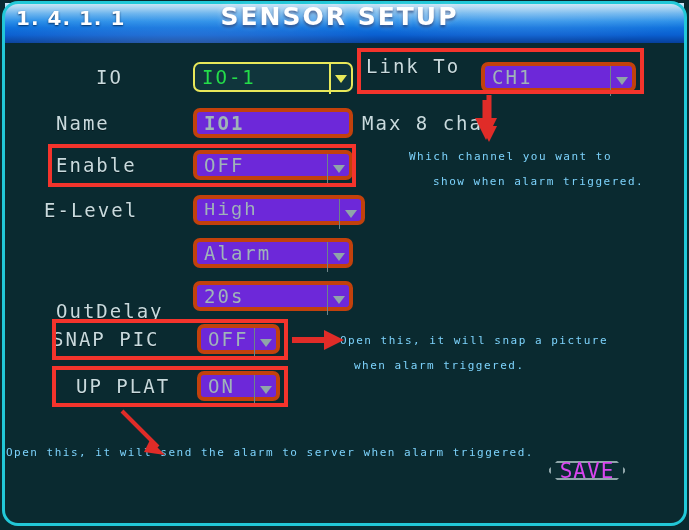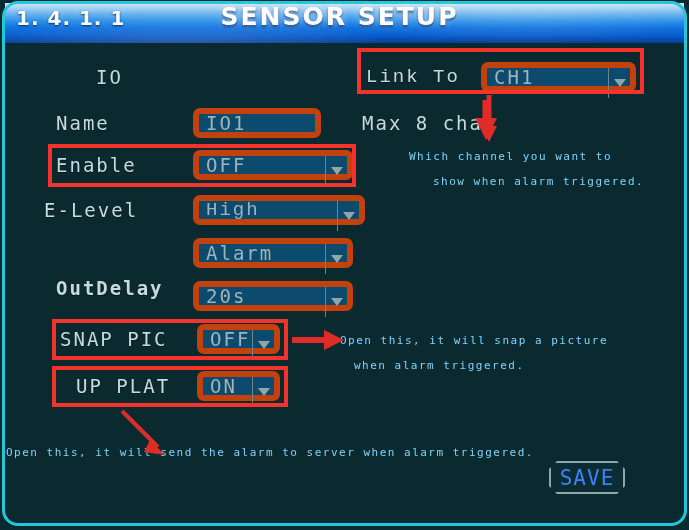--- a/index.html
+++ b/index.html
@@ -53,22 +53,22 @@
     z-index:3;
   }
   .lbl{
     position:absolute;
     font-size:19px;color:#c9dadd;letter-spacing:2px;
     white-space:nowrap;line-height:30px;
     text-shadow:0 1px 0 #051a1f;
   }
   .field{
     position:absolute;height:30px;box-sizing:border-box;
-    border:6px solid #c2410c;border-radius:7px;
-    background:#0c4a6e;
+    border:4px solid #c2410c;border-radius:7px;
+    background:#6d28d9;
     display:flex;align-items:center;
   }
   .fval{
     padding-left:7px;font-size:19px;color:#9fb4b8;letter-spacing:2px;
     white-space:nowrap;line-height:28px;
   }
   .arrowbox{
     position:absolute;right:0;top:0;height:30px;width:22px;
     box-sizing:border-box;border-left:1px solid #6d8488;
     display:flex;align-items:center;justify-content:center;
@@ -88,53 +88,59 @@
     white-space:nowrap;line-height:22px;
   }
   .hbox{
     position:absolute;border:4px solid #f4342c;box-sizing:border-box;
   }
   .statictxt{
     position:absolute;font-size:19px;color:#c9dadd;letter-spacing:2px;
     white-space:nowrap;line-height:30px;
   }
   #save-button{
-    position:absolute;left:549px;top:461px;width:76px;height:33px;
+    position:absolute;left:549px;top:461px;width:76px;height:19px;
     box-sizing:border-box;
     border:2px solid #8fa5a9;
     background:#0b2c32;
-    color:#3b82f6;font-size:21px;letter-spacing:1px;
+    color:#d946ef;font-size:21px;letter-spacing:1px;
     display:flex;align-items:center;justify-content:center;
     clip-path:polygon(8px 0,calc(100% - 8px) 0,100% 8px,100% calc(100% - 8px),calc(100% - 8px) 100%,8px 100%,0 calc(100% - 8px),0 8px);
     border-radius:3px;
   }
   svg.ann{position:absolute;left:0;top:0;width:689px;height:530px;pointer-events:none;overflow:visible;}
 </style>
 </head>
 <body>
 
 <div id="screen">
 
   <div id="titlebar"></div>
   <div id="menu-code">1. 4. 1. 1</div>
   <div id="page-title">SENSOR  SETUP</div>
 
   <div class="lbl" style="left:56px;top:62px;margin-left:40px;">IO</div>
-
-  <div class="lbl" style="left:366px;top:62px;font-family:Liberation Mono, monospace;">Link To</div>
+  <div class="field sel" style="left:193px;top:62px;width:160px;">
+    <span class="fval">IO-1</span>
+    <span class="arrowbox">
+        <i class="tri"></i>
+      </span>
+  </div>
+
+  <div class="lbl" style="left:366px;top:51px;">Link To</div>
   <div class="field" style="left:481px;top:62px;width:155px;">
     <span class="fval">CH1</span>
     <span class="arrowbox">
         <i class="tri"></i>
       </span>
   </div>
   <div class="hbox" style="left:357px;top:48px;width:287px;height:46px;"></div>
 
   <div class="lbl" style="left:56px;top:108px;">Name</div>
-  <div class="field" style="left:193px;top:108px;width:128px;">
+  <div class="field" style="left:193px;top:108px;width:160px;font-weight:bold;">
     <span class="fval">IO1</span>
   </div>
   <div class="statictxt" style="left:362px;top:108px;">Max 8 char</div>
 
   <div class="lbl" style="left:56px;top:150px;">Enable</div>
   <div class="field" style="left:193px;top:150px;width:160px;">
     <span class="fval">OFF</span>
     <span class="arrowbox">
         <i class="tri"></i>
       </span>
@@ -149,29 +155,29 @@
       </span>
   </div>
 
   <div class="field" style="left:193px;top:238px;width:160px;">
     <span class="fval">Alarm</span>
     <span class="arrowbox">
         <i class="tri"></i>
       </span>
   </div>
 
-  <div class="lbl" style="left:56px;top:273px;font-weight:bold;">OutDelay</div>
+  <div class="lbl" style="left:56px;top:296px;">OutDelay</div>
   <div class="field" style="left:193px;top:281px;width:160px;">
     <span class="fval">20s</span>
     <span class="arrowbox">
         <i class="tri"></i>
       </span>
   </div>
 
-  <div class="lbl" style="left:60px;top:324px;">SNAP PIC</div>
+  <div class="lbl" style="left:52px;top:324px;">SNAP PIC</div>
   <div class="field" style="left:197px;top:324px;width:83px;">
     <span class="fval">OFF</span>
     <span class="arrowbox">
         <i class="tri"></i>
       </span>
   </div>
   <div class="hbox" style="left:52px;top:319px;width:236px;height:41px;"></div>
 
   <div class="lbl" style="left:60px;top:371px;margin-left:16px;">UP PLAT</div>
   <div class="field" style="left:197px;top:371px;width:83px;">

